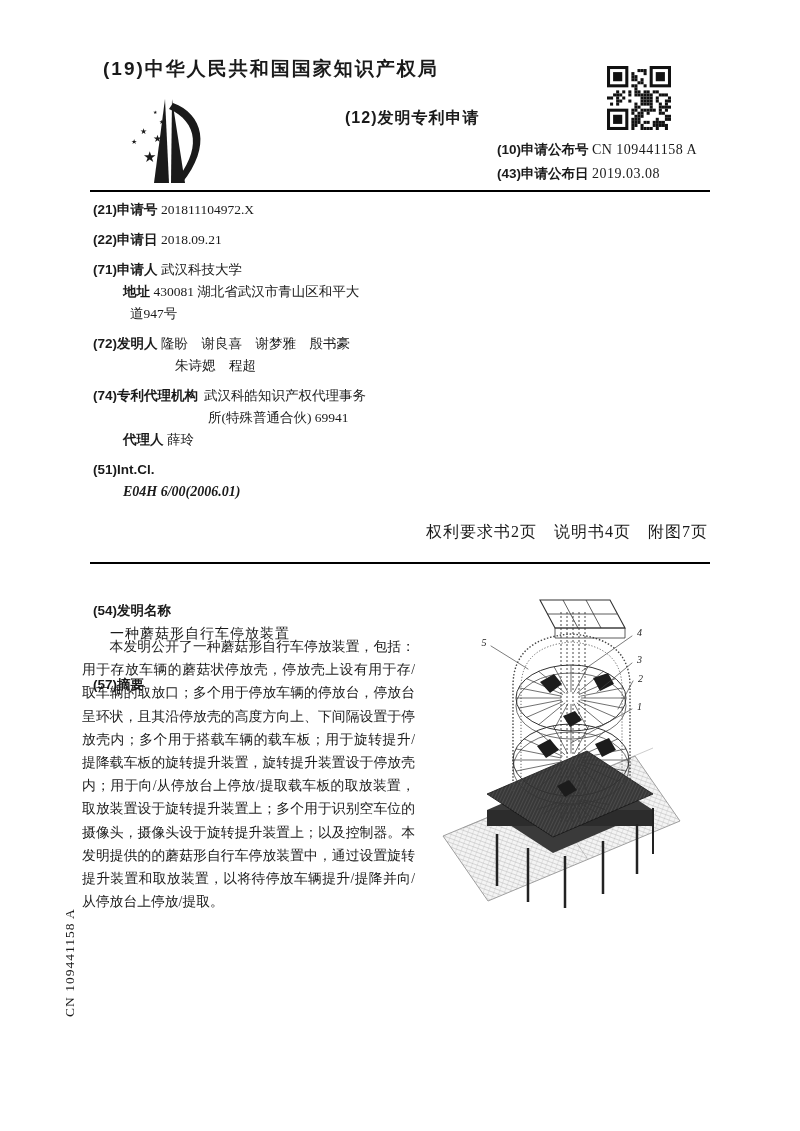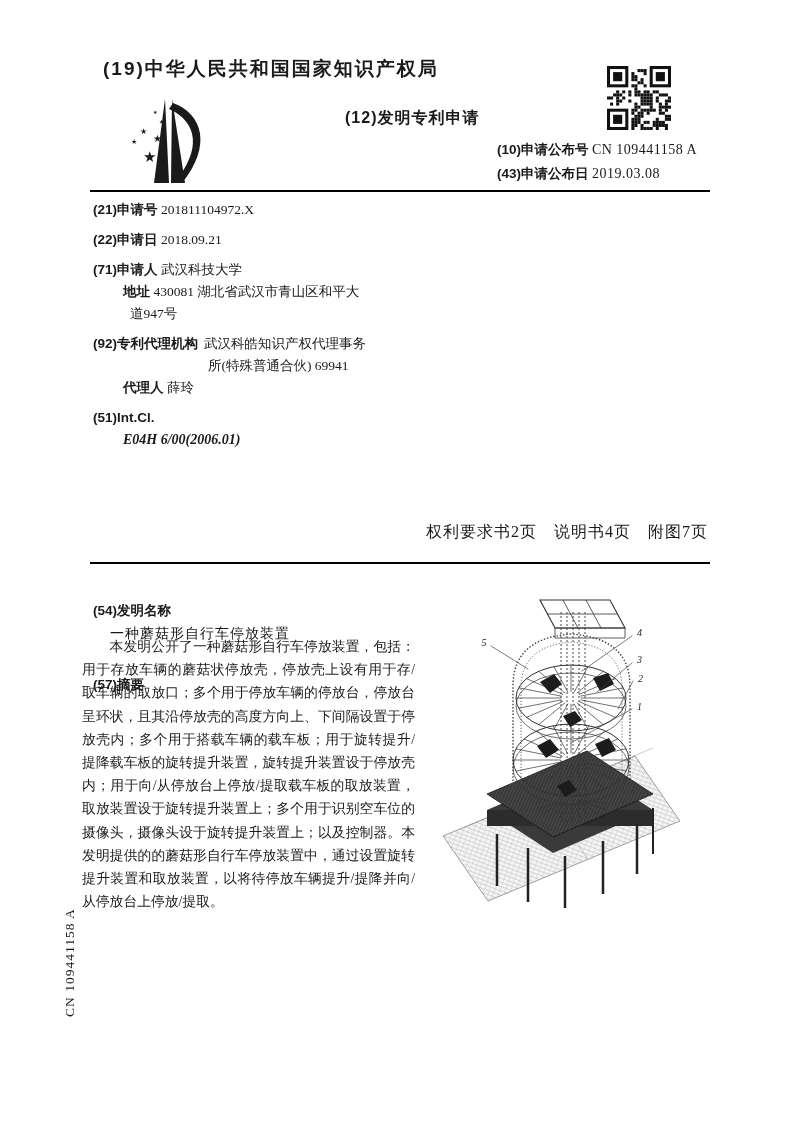--- a/index.html
+++ b/index.html
@@ -241,22 +241,29 @@
         <span class="lbl">(71)申请人</span>
         <span class="val">武汉科技大学</span>
       </div>
       <div class="indent1">
         <span class="lbl">地址</span>
         <span class="val">430081 湖北省武汉市青山区和平大</span>
       </div>
       <div class="addr-cont val">道947号</div>
     </div>
     <div class="b-row">
+      <div>
+        <span class="lbl">(72)发明人</span>
+        <span class="val">隆盼　谢良喜　谢梦雅　殷书豪</span>
+      </div>
+      <div class="indent1 val" style="padding-left:82px;">朱诗媤　程超</div>
+    </div>
+    <div class="b-row">
       <div class="flexrow">
-        <span class="lbl">(92)专利代理机构</span>
+        <span class="lbl">(74)专利代理机构</span>
         <span class="val">武汉科皓知识产权代理事务</span>
       </div>
       <div class="agency-cont val">所(特殊普通合伙) 69941</div>
       <div class="indent1">
         <span class="lbl">代理人</span>
         <span class="val">薛玲</span>
       </div>
     </div>
     <div class="b-row gap-lg">
       <div class="lbl">(51)Int.Cl.</div>

